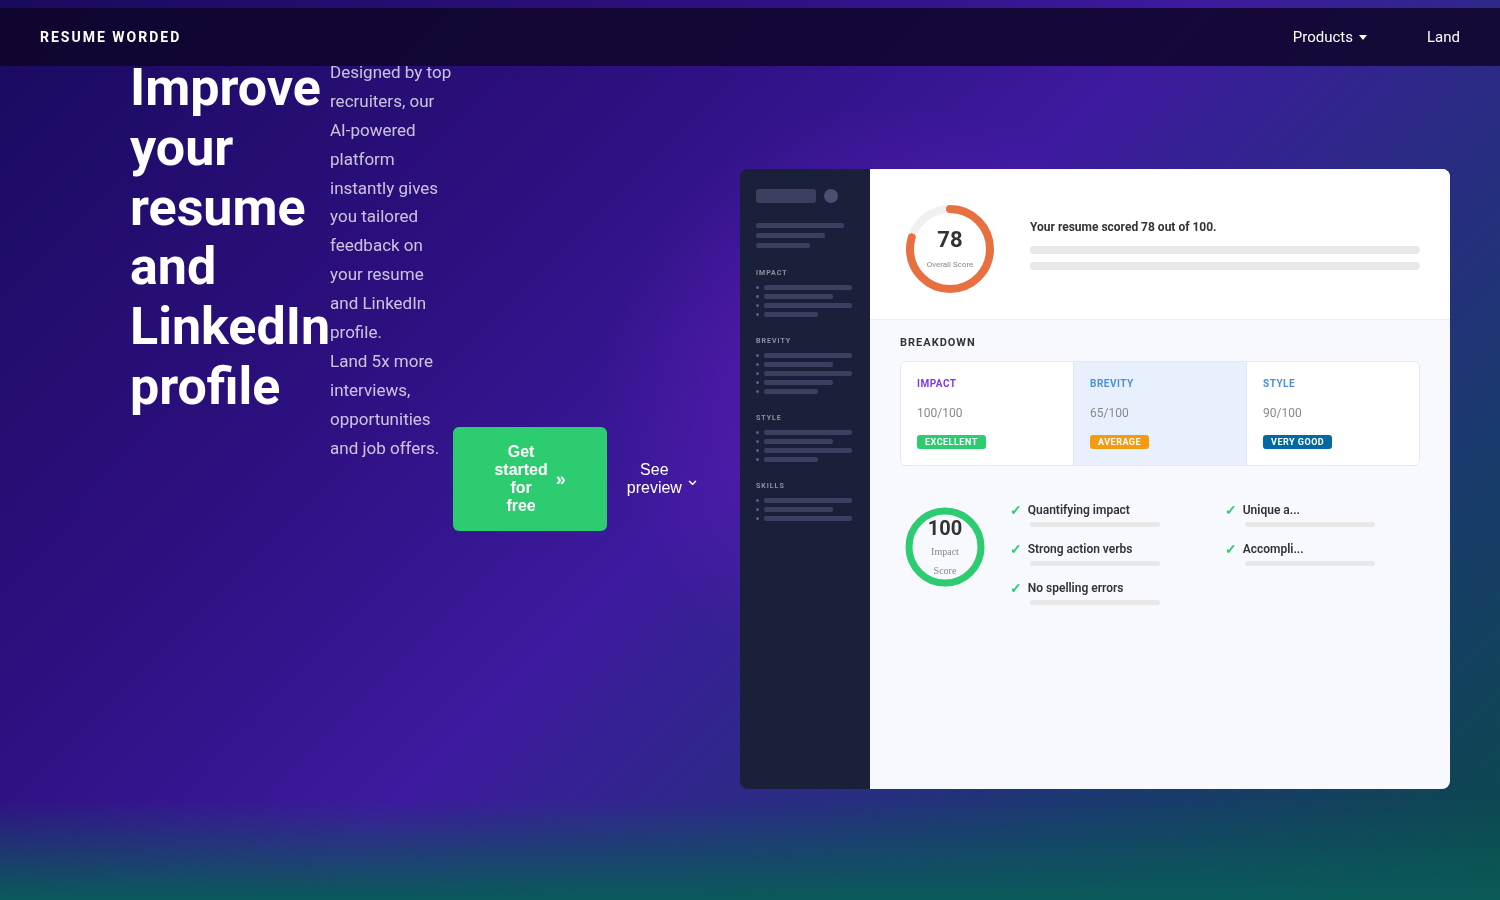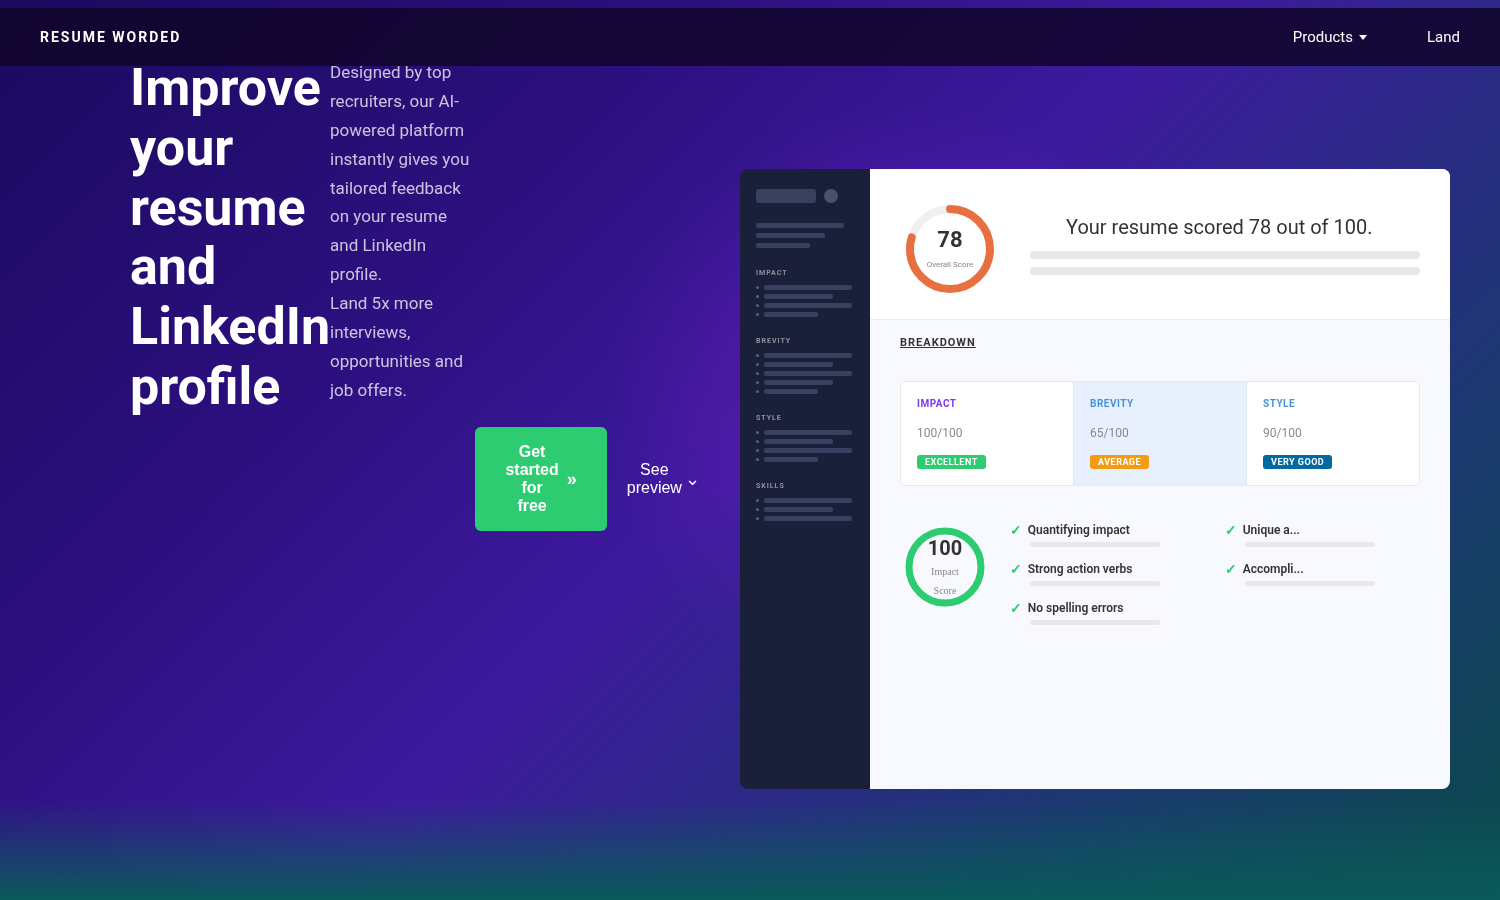--- a/index.html
+++ b/index.html
@@ -101,21 +101,21 @@
     }
     .hero-buttons {
       display: flex;
       align-items: center;
       gap: 20px;
     }
     .btn-primary {
       background: #2ecc71;
       color: #fff;
       border: none;
-      padding: 16px 30px;
+      padding: 16px 41px;
       font-size: 16px;
       font-weight: 600;
       border-radius: 6px;
       cursor: pointer;
       display: flex;
       align-items: center;
       gap: 8px;
     }
     .btn-primary .arrows {
       font-size: 18px;
@@ -254,25 +254,24 @@
     }
     .donut-label {
       font-size: 8px;
       color: #888;
     }
 
     .score-info {
       flex: 1;
     }
     .score-title {
-      font-size: 20px;
-      font-weight: 400;
+      font-size: 12px;
+      font-weight: 700;
       color: #333;
       margin-bottom: 12px;
-      margin-left: 36px;
     }
     .score-bar {
       height: 8px;
       border-radius: 4px;
       background: #e8e8e8;
       margin-bottom: 8px;
     }
     .score-bar-fill {
       height: 100%;
       border-radius: 4px;
@@ -285,22 +284,21 @@
     .breakdown-section {
       padding: 16px 30px;
       border-top: 1px solid #eee;
     }
     .breakdown-title {
       font-size: 11px;
       font-weight: 700;
       color: #333;
       letter-spacing: 1px;
       text-transform: uppercase;
-      margin-bottom: 32px;
-      text-decoration: underline;
+      margin-bottom: 12px;
     }
 
     .breakdown-cards {
       display: flex;
       gap: 0;
       border: 1px solid #e8e8e8;
       border-radius: 6px;
       overflow: hidden;
     }
     .breakdown-card {

